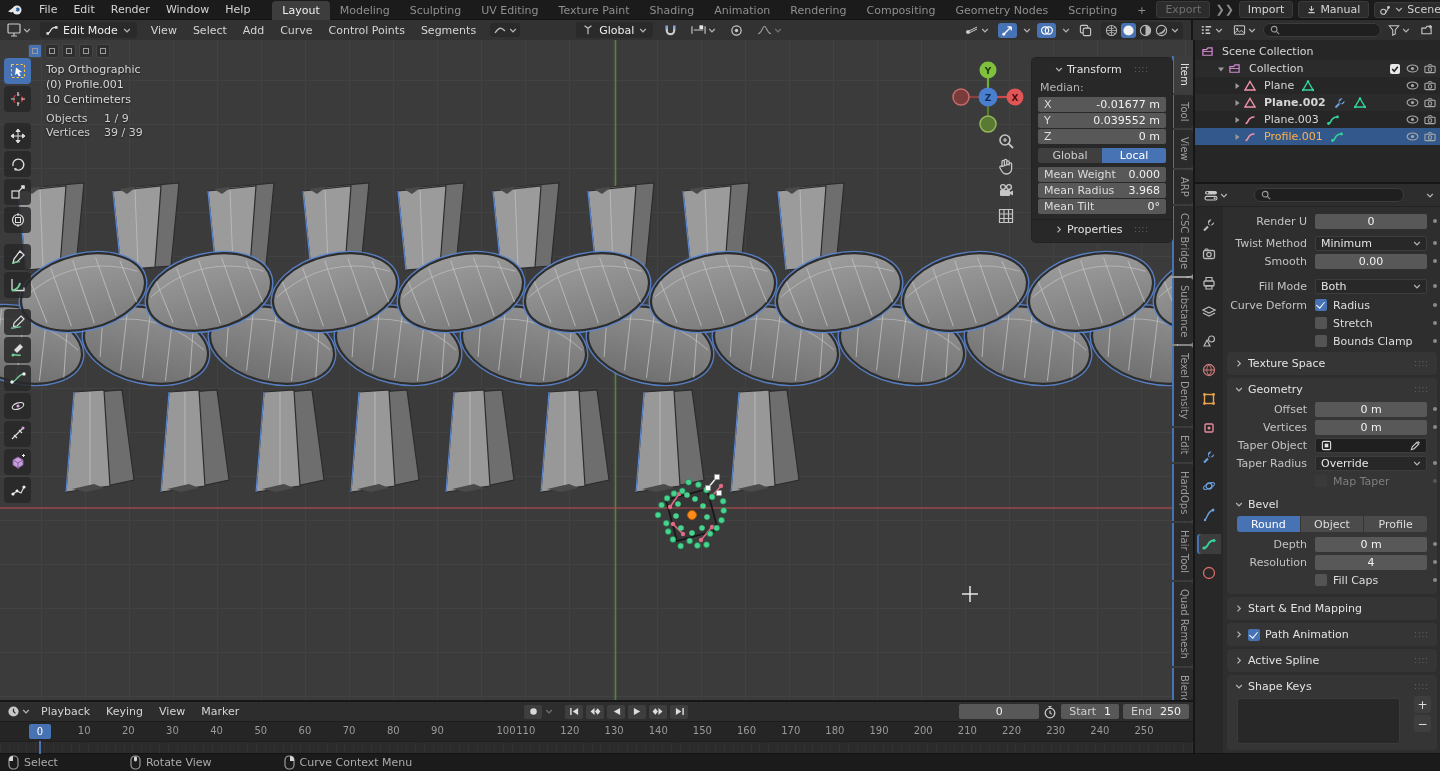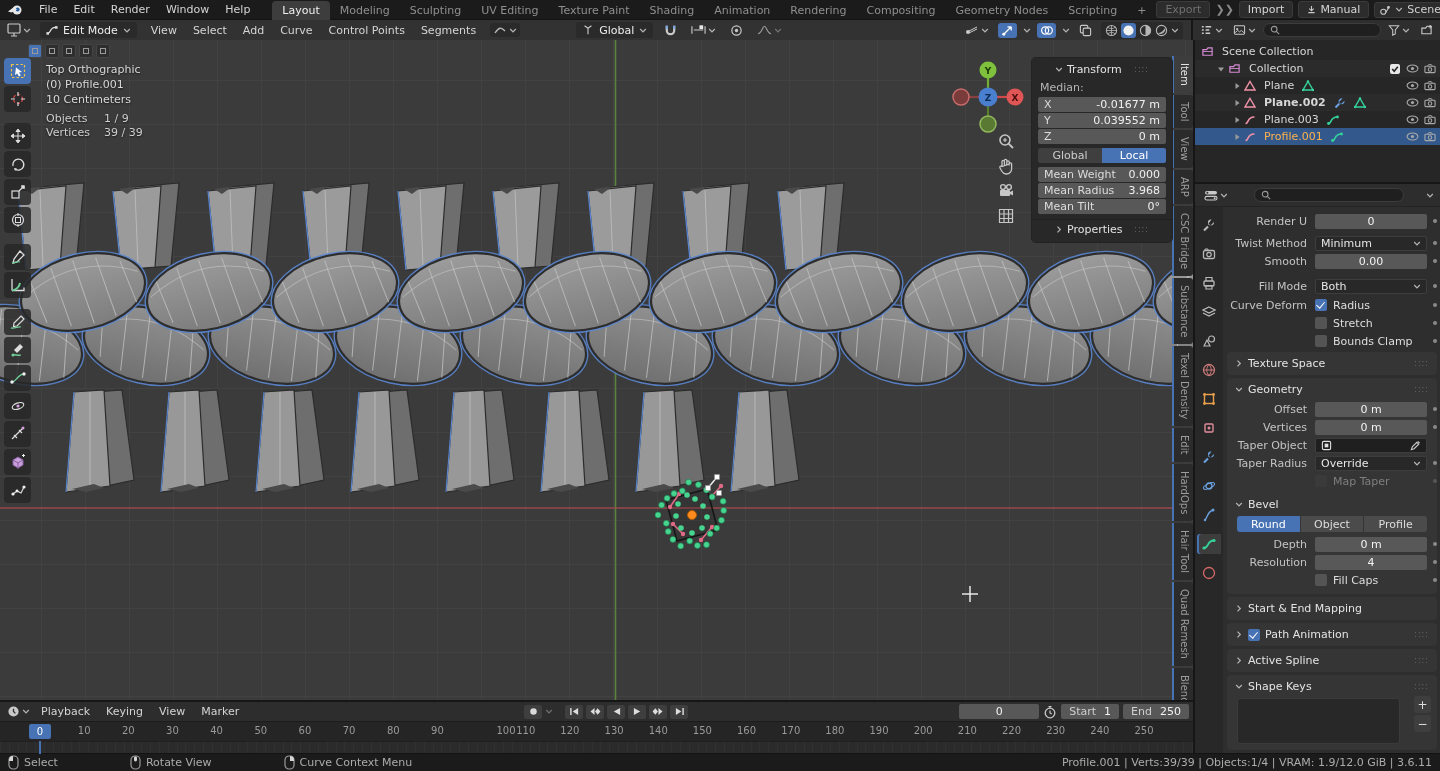--- a/index.html
+++ b/index.html
@@ -1632,15 +1632,14 @@
           <span>Rotate View</span>
         </span>
         <span class="hint">
           <svg width="11" height="15" viewBox="0 0 11 15">
             <rect x="1" y="1" width="9" height="13" rx="4" fill="none" stroke="#9a9a9a" stroke-width="1.2"></rect>
             <path d="M10 5a4 4 0 0 0-4-4v5h4z" fill="#d6d6d6"></path>
           </svg>
           <span>Curve Context Menu</span>
         </span>
       </div>
-    <span id="status-right">Profile.001 | Verts:39/39 | Objects:1/4 | VRAM: 1.9/12.0 GiB | 3.6.11</span>
   </div>
 </div>
 
 </body></html>

